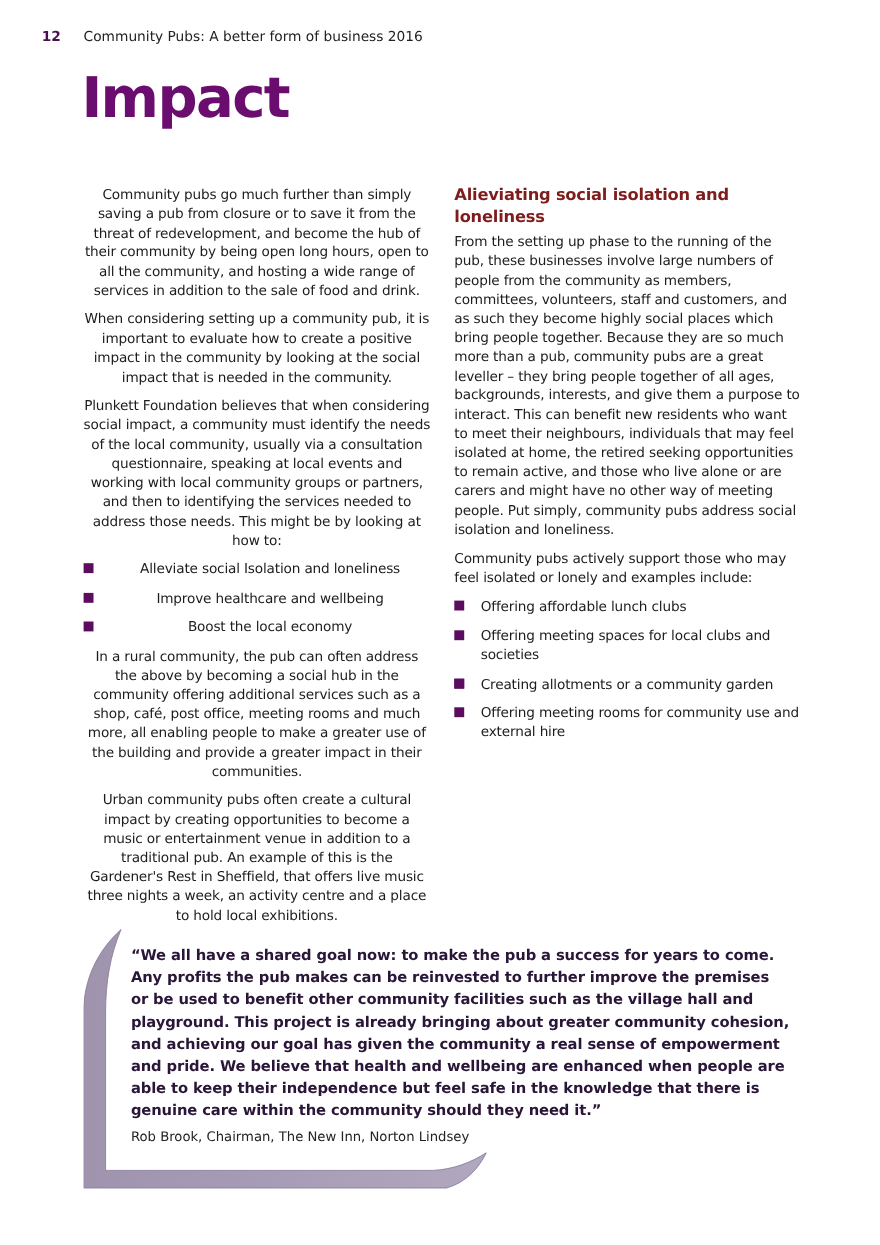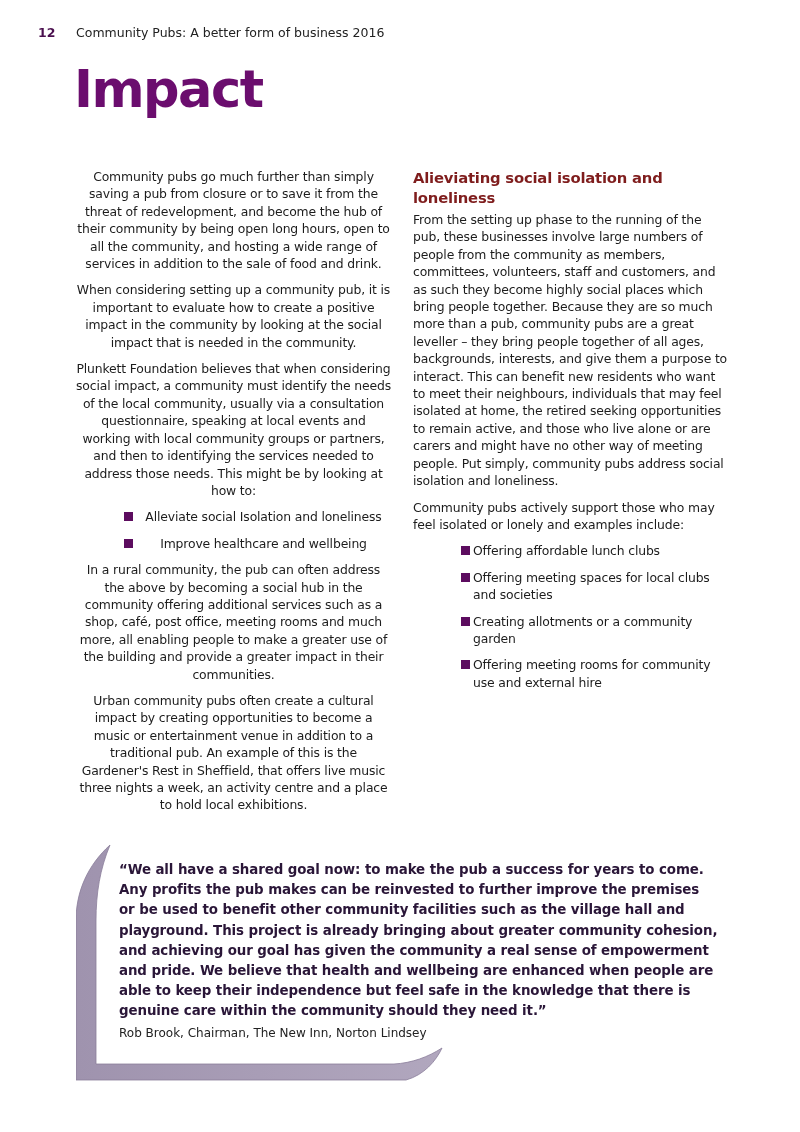--- a/index.html
+++ b/index.html
@@ -14,21 +14,21 @@
 
     .col { position: absolute; font-size: 12.4px; line-height: 17.4px; letter-spacing: -0.15px; }
     .col-left { left: 76px; top: 168px; width: 315px; text-align: center; }
     .col-right { left: 413px; top: 168px; width: 318px; }
 
     .col p { margin-bottom: 9px; }
 
     .section-heading { font-weight: bold; color: #7f1d1d; font-size: 14.8px; line-height: 20px; letter-spacing: -0.2px; margin-bottom: 3px; }
 
     ul.bullets { list-style: none; }
-    ul.bullets li { position: relative; padding-left: 12px; margin-bottom: 9px; margin-left: 48px; }
+    ul.bullets li { position: relative; padding-left: 24px; margin-bottom: 9px; }
     ul.bullets li .sq { position: absolute; left: 0; top: 4px; width: 9px; height: 9px; background: #5c0c5f; }
 
     .quote-frame { position: absolute; left: 76px; top: 843px; width: 370px; height: 240px; }
     .quote-text { position: absolute; left: 119px; top: 860px; width: 600px; font-weight: bold; font-size: 13.4px; line-height: 20.2px; color: #2a1638; letter-spacing: -0.1px; }
     .quote-attrib { position: absolute; left: 119px; top: 1026px; font-size: 12px; color: #222; }
   </style>
 </head>
 <body>
 
 <div class="running-header">
@@ -38,20 +38,21 @@
 
 <h1 class="page-title">Impact</h1>
 
 <div class="col col-left">
   <p>Community pubs go much further than simply saving a pub from closure or to save it from the threat of redevelopment, and become the hub of their community by being open long hours, open to all the community, and hosting a wide range of services in addition to the sale of food and drink.</p>
   <p>When considering setting up a community pub, it is important to evaluate how to create a positive impact in the community by looking at the social impact that is needed in the community.</p>
   <p>Plunkett Foundation believes that when considering social impact, a community must identify the needs of the local community, usually via a consultation questionnaire, speaking at local events and working with local community groups or partners, and then to identifying the services needed to address those needs. This might be by looking at how to:</p>
   <ul class="bullets">
     <li><span class="sq"></span><span>Alleviate social Isolation and loneliness</span></li>
     <li><span class="sq"></span><span>Improve healthcare and wellbeing</span></li>
+    <li><span class="sq"></span><span>Boost the local economy</span></li>
   </ul>
   <p>In a rural community, the pub can often address the above by becoming a social hub in the community offering additional services such as a shop, café, post office, meeting rooms and much more, all enabling people to make a greater use of the building and provide a greater impact in their communities.</p>
   <p>Urban community pubs often create a cultural impact by creating opportunities to become a music or entertainment venue in addition to a traditional pub. An example of this is the Gardener's Rest in Sheffield, that offers live music three nights a week, an activity centre and a place to hold local exhibitions.</p>
 </div>
 
 <div class="col col-right">
   <h2 class="section-heading">Alieviating social isolation and loneliness</h2>
   <p>From the setting up phase to the running of the pub, these businesses involve large numbers of people from the community as members, committees, volunteers, staff and customers, and as such they become highly social places which bring people together. Because they are so much more than a pub, community pubs are a great leveller – they bring people together of all ages, backgrounds, interests, and give them a purpose to interact. This can benefit new residents who want to meet their neighbours, individuals that may feel isolated at home, the retired seeking opportunities to remain active, and those who live alone or are carers and might have no other way of meeting people. Put simply, community pubs address social isolation and loneliness.</p>
   <p>Community pubs actively support those who may feel isolated or lonely and examples include:</p>
   <ul class="bullets">

